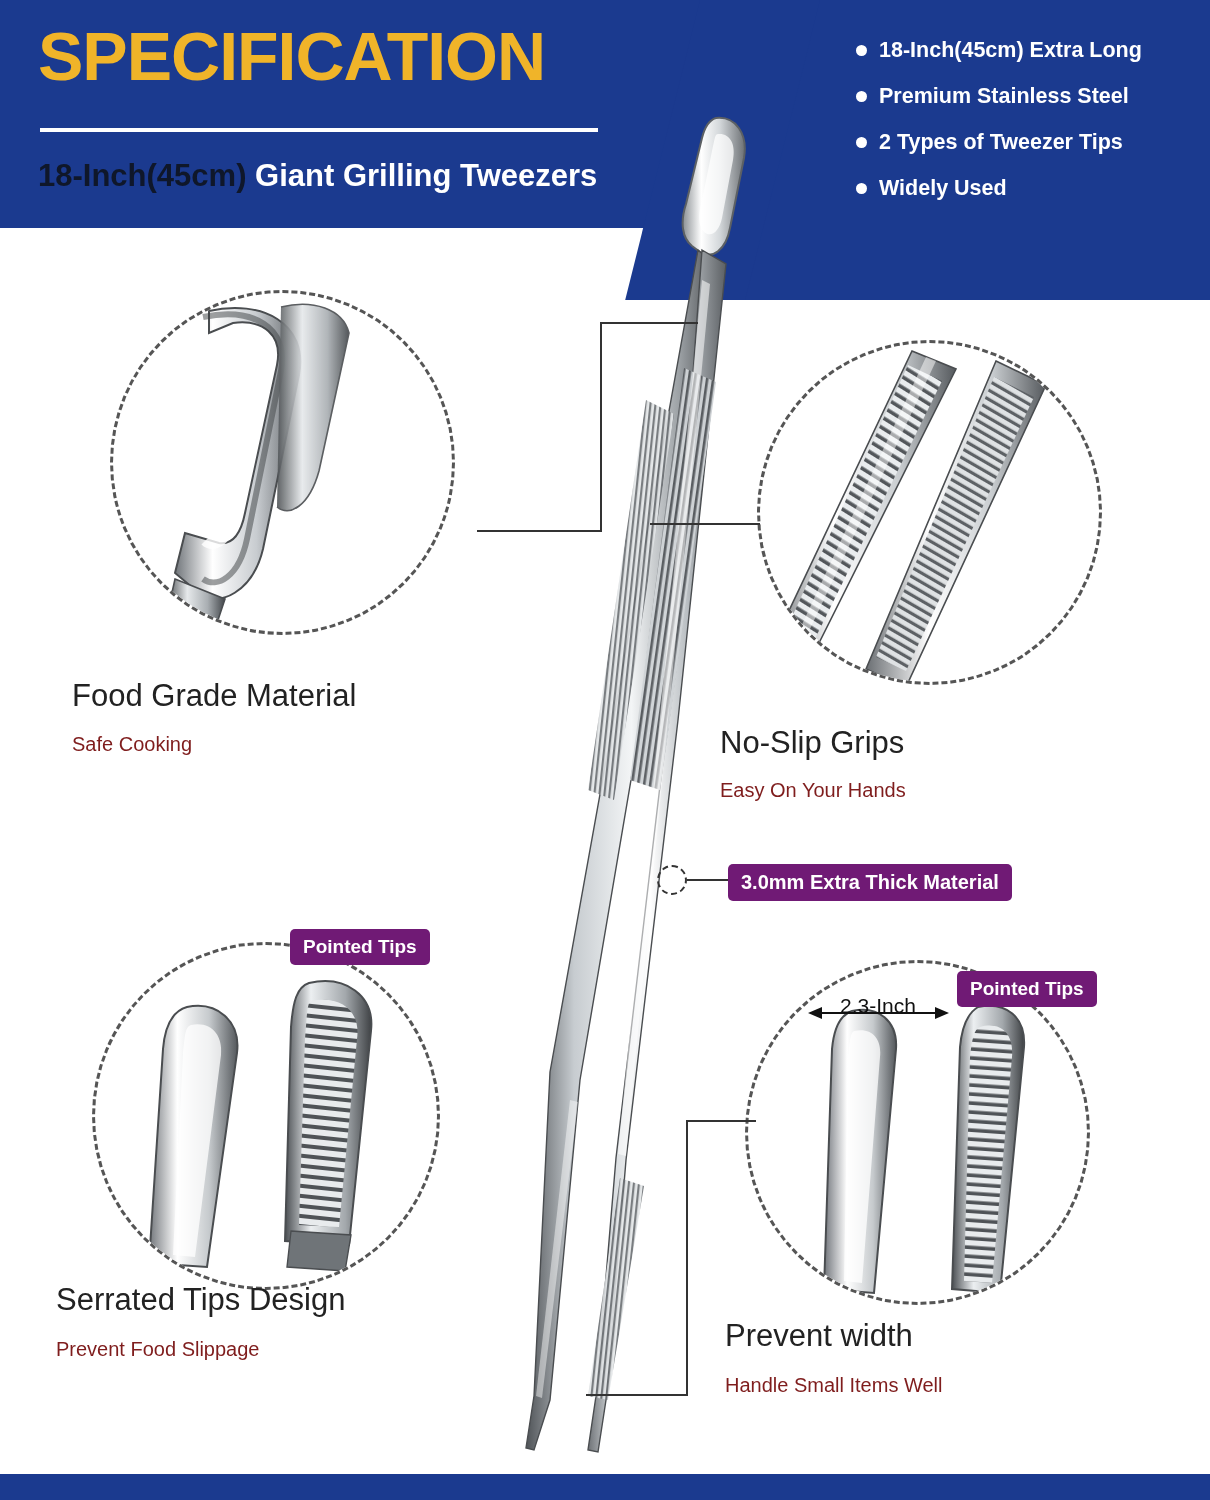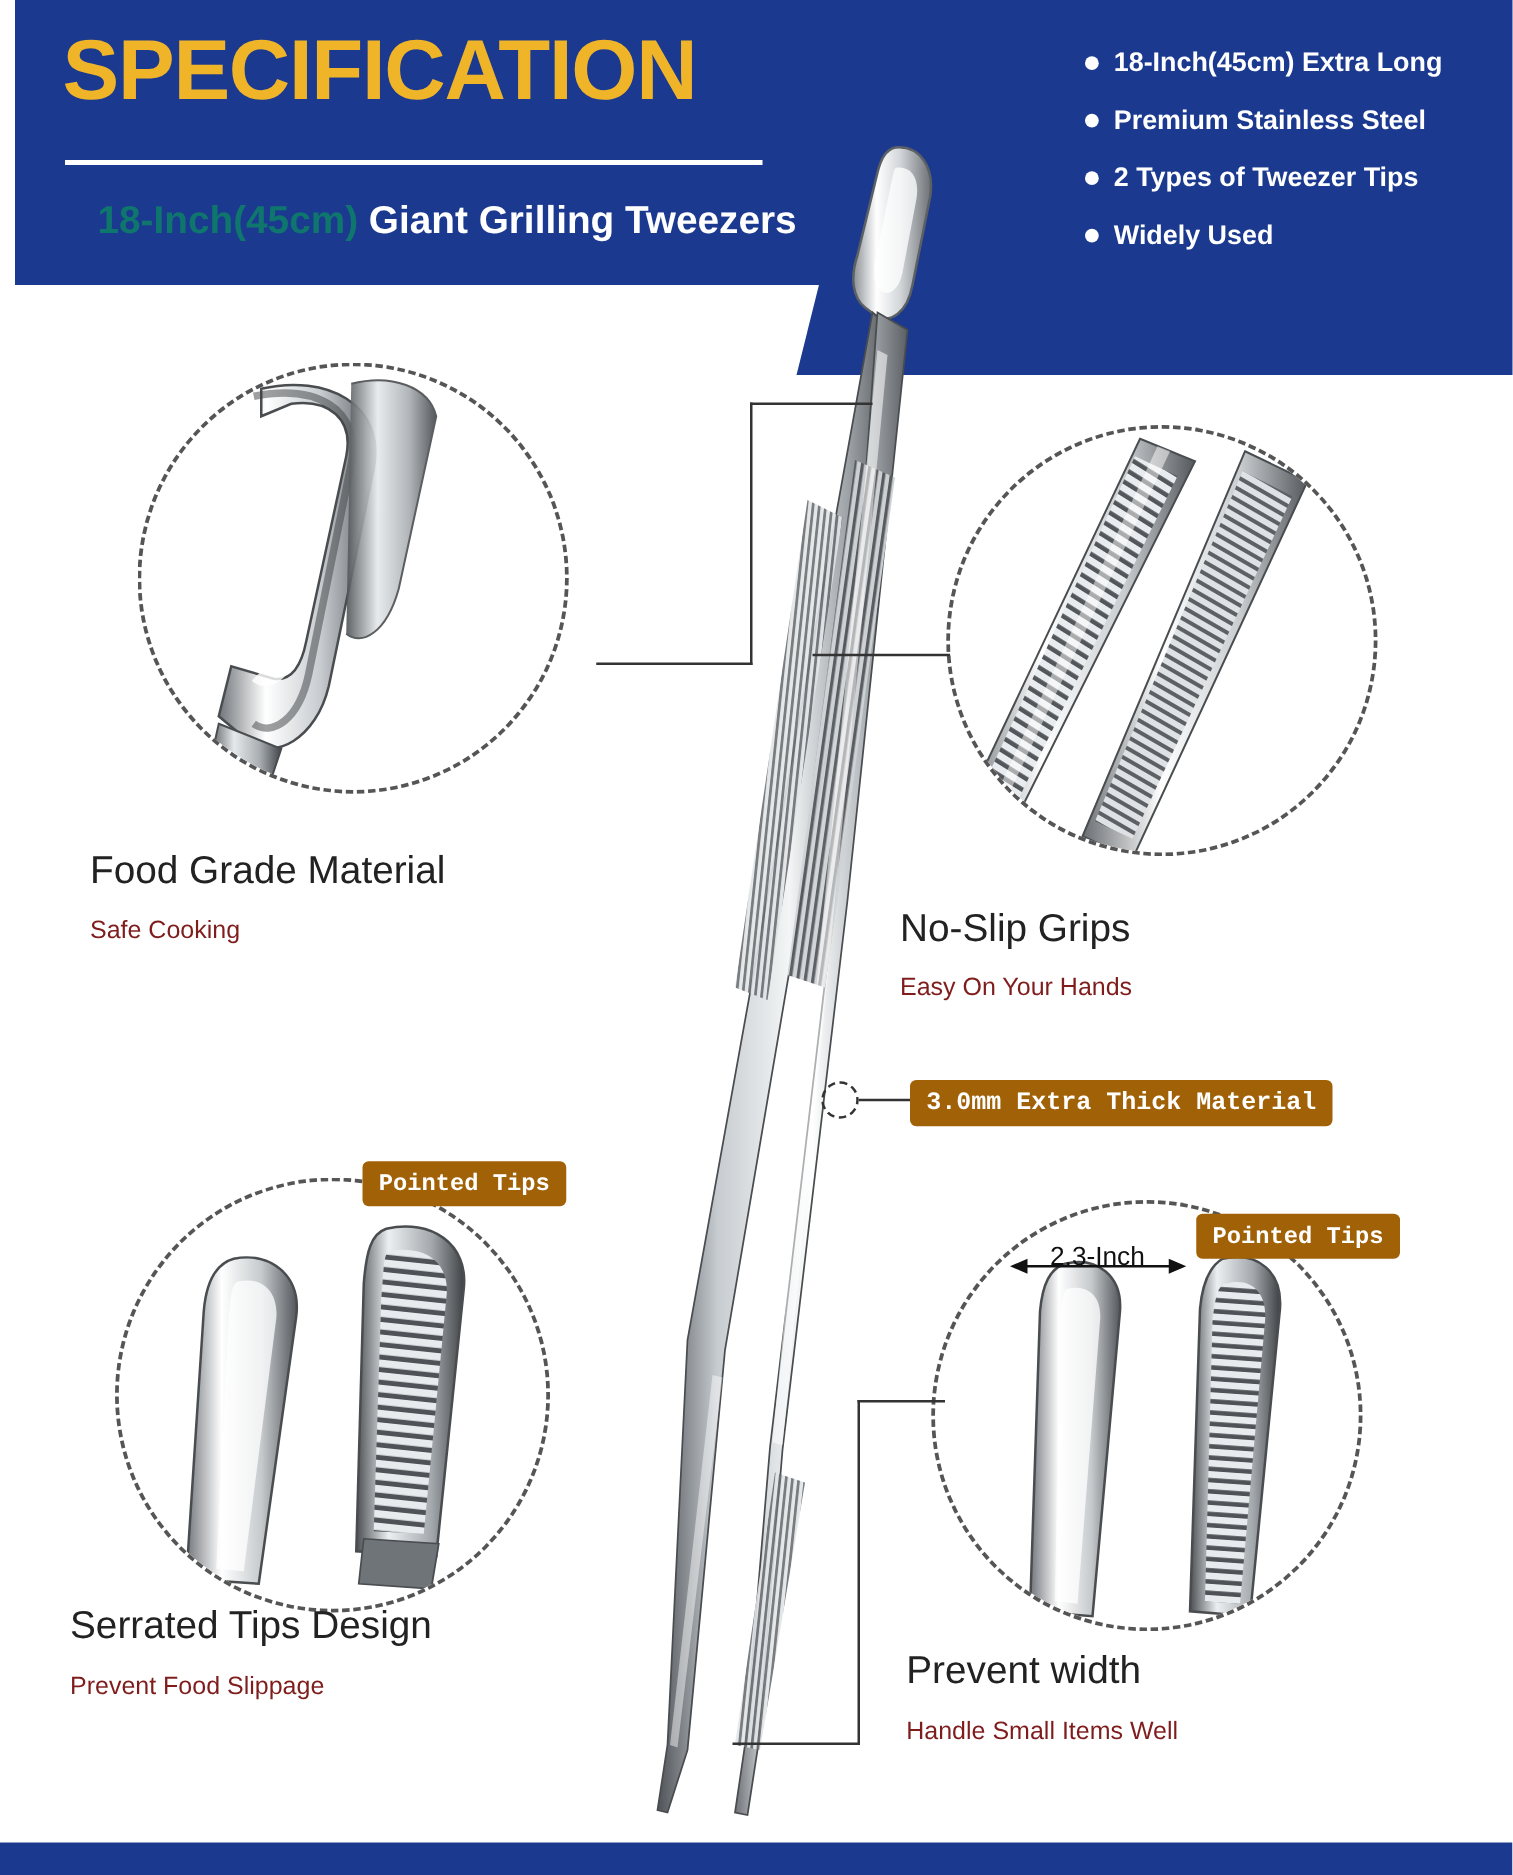--- a/index.html
+++ b/index.html
@@ -9,21 +9,21 @@
     height: 1500px;
     background: #ffffff;
     font-family: "Liberation Sans", sans-serif;
     position: relative;
     overflow: hidden;
   }
 
   
   .header {
     position: absolute;
-    left: 12px; top: 0;
+    left: 0; top: 0;
     width: 966px;
     height: 228px;
   }
   .header-left-bg {
     position: absolute;
     left: 0; top: 0;
     width: 740px;
     height: 228px;
     background: #1b3a8f;
   }
@@ -59,21 +59,21 @@
     background: #ffffff;
   }
   .spec-sub {
     position: absolute;
     left: 38px; top: 158px;
     font-size: 31px;
     color: #ffffff;
     font-weight: bold;
     white-space: nowrap;
   }
-  .spec-sub .hl { color: #0f766e; margin-left: 28px; }
+  .spec-sub .hl { color: #0f172a; }
 
   .bullets {
     position: absolute;
     left: 856px; top: 38px;
     width: 350px;
   }
   .bullet {
     display: flex;
     align-items: flex-start;
     margin-bottom: 21px;
@@ -134,28 +134,27 @@
   .cap-grip-t { left: 720px; top: 725px; }
   .cap-grip-s { left: 720px; top: 779px; }
   .cap-serr-t { left: 56px; top: 1282px; }
   .cap-serr-s { left: 56px; top: 1338px; }
   .cap-max-t  { left: 725px; top: 1318px; }
   .cap-max-s  { left: 725px; top: 1374px; }
 
   
   .pill {
     position: absolute;
-    background: #a16207;
+    background: #701a75;
     color: #ffffff;
     font-size: 19px;
     font-weight: bold;
     padding: 7px 13px;
     border-radius: 5px;
     white-space: nowrap;
-    font-family: Liberation Mono, monospace;
   }
   .pill-thick   { left: 728px; top: 864px; font-size: 20px; }
   .pill-rounded { left: 290px; top: 929px; }
   .pill-pointed { left: 957px; top: 971px; }
 
   .inch-label {
     position: absolute;
     left: 840px; top: 994px;
     font-size: 21px;
     color: #111;

